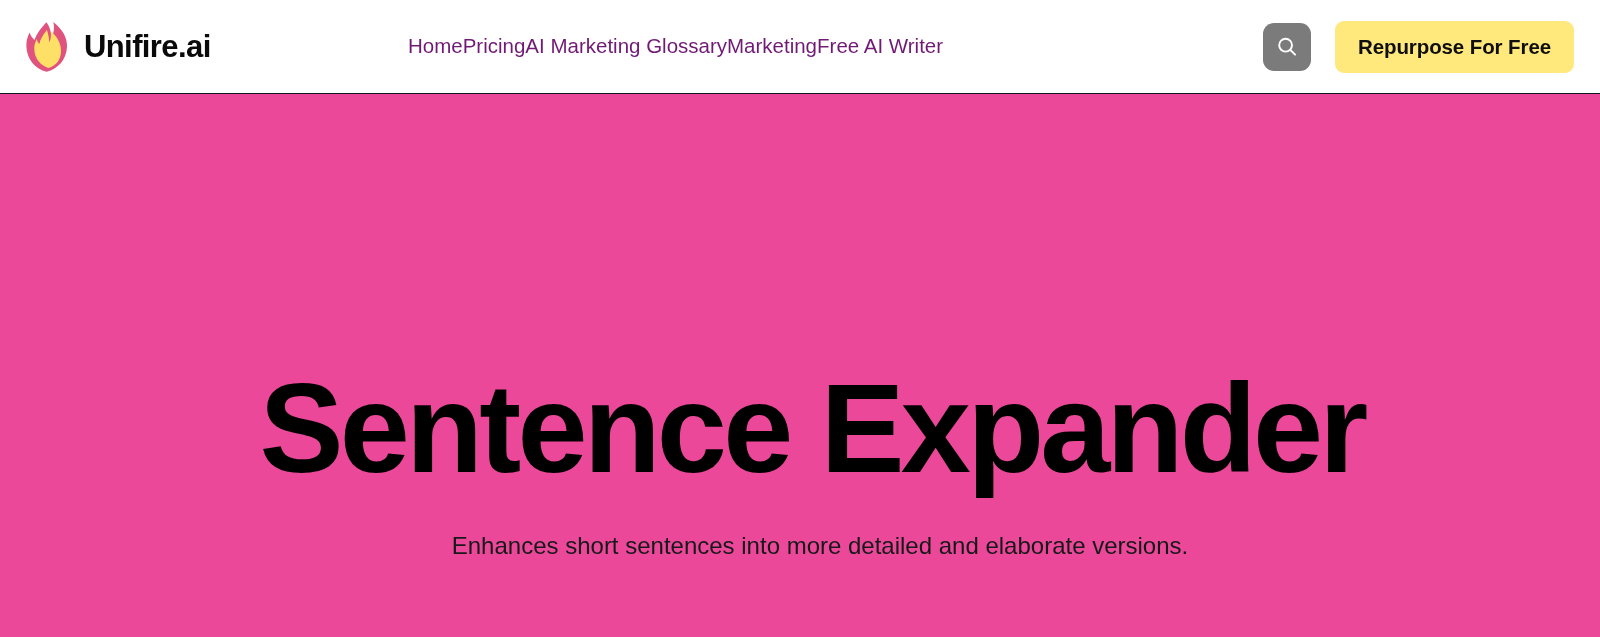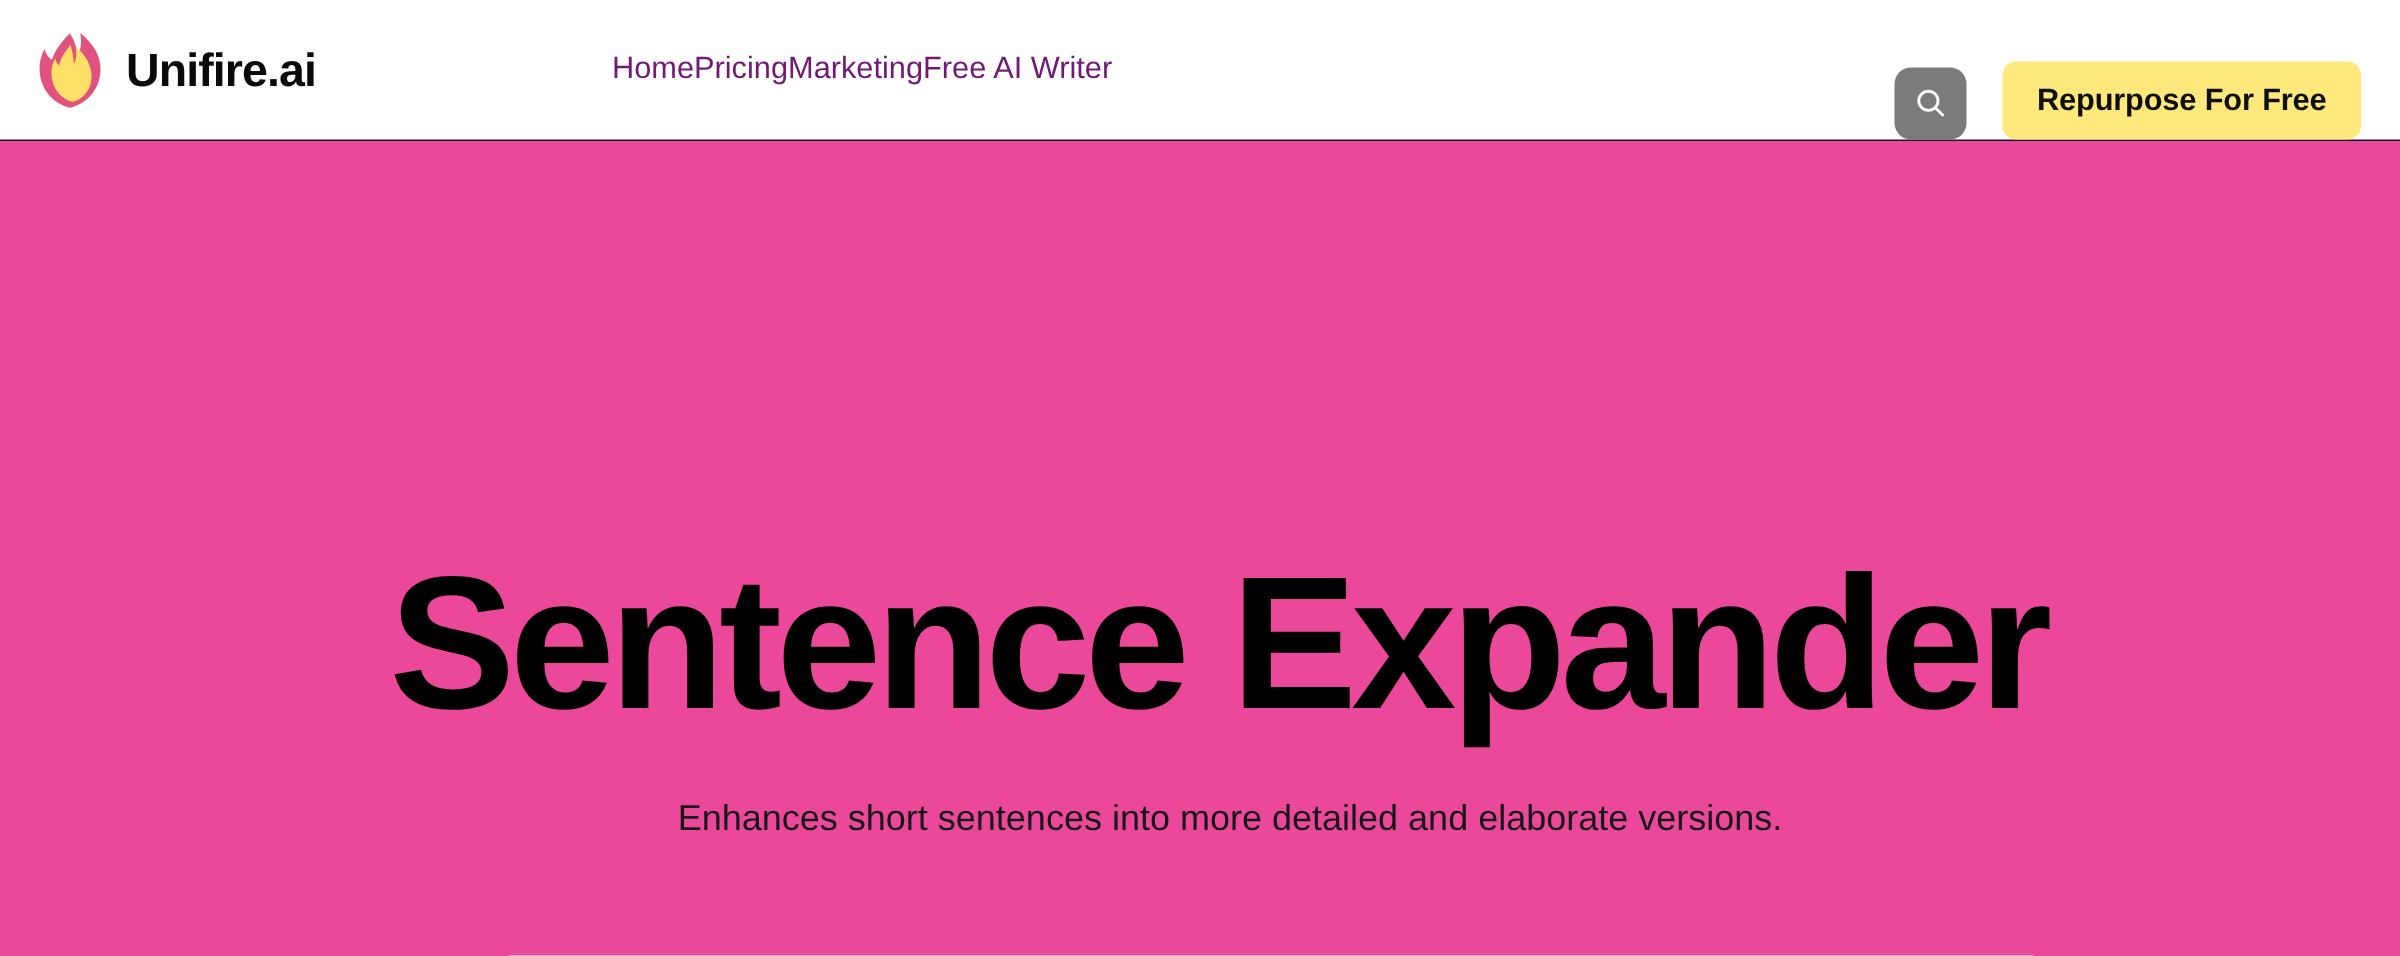--- a/index.html
+++ b/index.html
@@ -71,21 +71,21 @@
   }
   .nav-link + .nav-link { }
 
   
   .header-actions {
     position: absolute;
     right: 26px;
     top: 0;
     height: 93px;
     display: flex;
-    align-items: flex-end;
+    align-items: center;
     gap: 24px;
   }
   .search-button {
     width: 48px;
     height: 48px;
     border-radius: 11px;
     background: #7b7b7b;
     border: none;
     display: flex;
     align-items: center;
@@ -152,20 +152,21 @@
     <svg class="brand-mark" viewBox="0 0 42 52" aria-hidden="true">
       <path d="M20.5 1.2 C13.8 8.0 10.2 13.9 8.6 18.9 C6.0 17.0 4.4 14.4 3.6 11.6 C1.2 16.2 0.2 21.0 0.4 25.8 C0.9 38.5 9.3 48.0 20.6 50.8 C31.9 48.2 40.4 38.8 41.0 26.1 C41.4 17.2 37.0 8.6 27.4 1.0 C28.6 6.6 28.0 11.8 25.7 16.4 C25.2 10.6 23.5 5.5 20.5 1.2 Z" fill="#e0537f"></path>
       <path d="M20.9 9.0 C16.6 14.3 14.2 18.9 13.3 22.9 C12.0 21.5 11.2 19.8 10.8 17.9 C8.9 21.4 8.1 25.0 8.3 28.6 C8.7 37.9 14.6 44.8 22.4 46.9 C30.2 45.0 35.5 38.0 35.0 28.7 C34.6 22.1 31.3 15.7 24.5 10.1 C25.4 14.2 25.0 18.1 23.3 21.5 C23.0 17.2 22.3 12.9 20.9 9.0 Z" fill="#ffe066"></path>
     </svg>
     <span class="brand-name">Unifire.ai</span>
   </a>
 
   <nav class="main-nav">
     <a class="nav-link" href="#">Home</a>
     <a class="nav-link" href="#">Pricing</a>
+    <a class="nav-link" href="#">AI Marketing Glossary</a>
     <a class="nav-link" href="#">Marketing</a>
     <a class="nav-link" href="#">Free AI Writer</a>
   </nav>
 
   <div class="header-actions">
     <button class="search-button" aria-label="Search">
       <svg width="24" height="24" viewBox="0 0 24 24" aria-hidden="true">
         <circle cx="10.6" cy="10.2" r="6.4" fill="none" stroke="#ffffff" stroke-width="1.9"></circle>
         <line x1="15.4" y1="15.0" x2="20.1" y2="19.7" stroke="#ffffff" stroke-width="1.9" stroke-linecap="round"></line>
       </svg>

